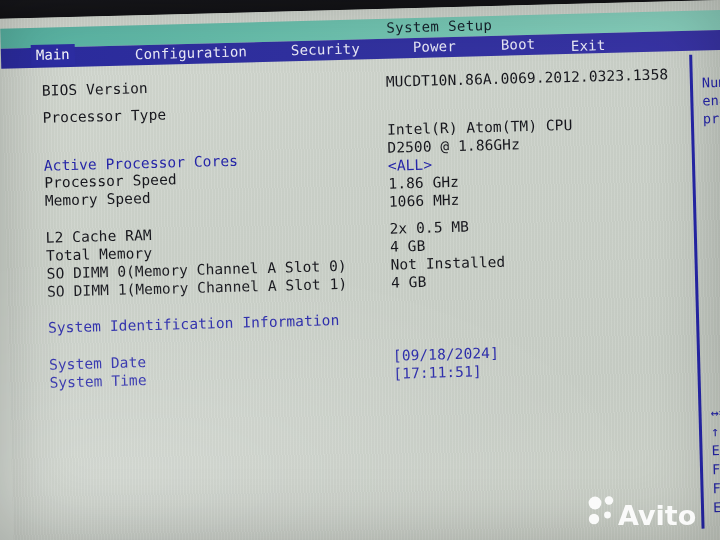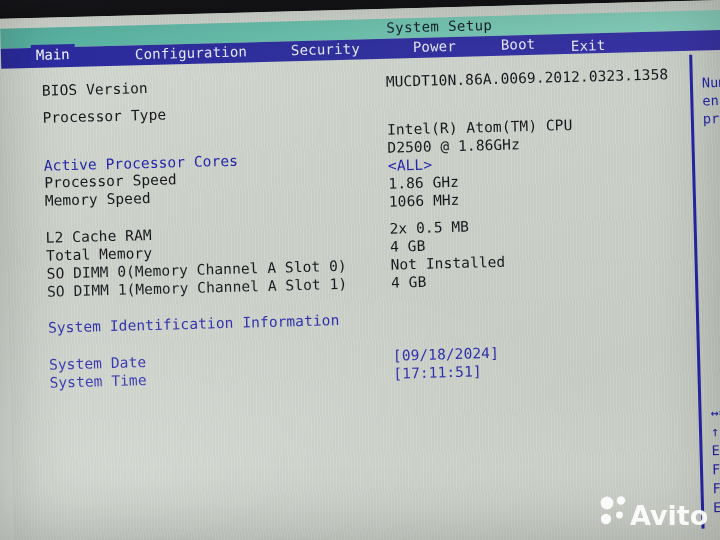--- a/index.html
+++ b/index.html
@@ -86,21 +86,21 @@
     background:radial-gradient(130% 75% at 18% 88%,rgba(255,255,255,.20) 0%,rgba(255,255,255,0) 55%),
                radial-gradient(90% 60% at 92% 10%,rgba(0,0,0,.10) 0%,rgba(0,0,0,0) 60%);
     mix-blend-mode:screen;
   }
   .vig{
     position:absolute;left:0;top:0;width:720px;height:540px;pointer-events:none;
     box-shadow:inset 0 0 70px rgba(0,0,0,.22);
   }
 
   
-  .wm{position:absolute;left:596px;top:494px;width:116px;height:46px;pointer-events:none;}
+  .wm{position:absolute;left:584px;top:494px;width:116px;height:46px;pointer-events:none;}
   .wm svg{display:block;}
 </style>
 </head>
 <body>
 
 <div id="shot">
 
   <div class="wall"></div>
   <div class="bezel"></div>
 

